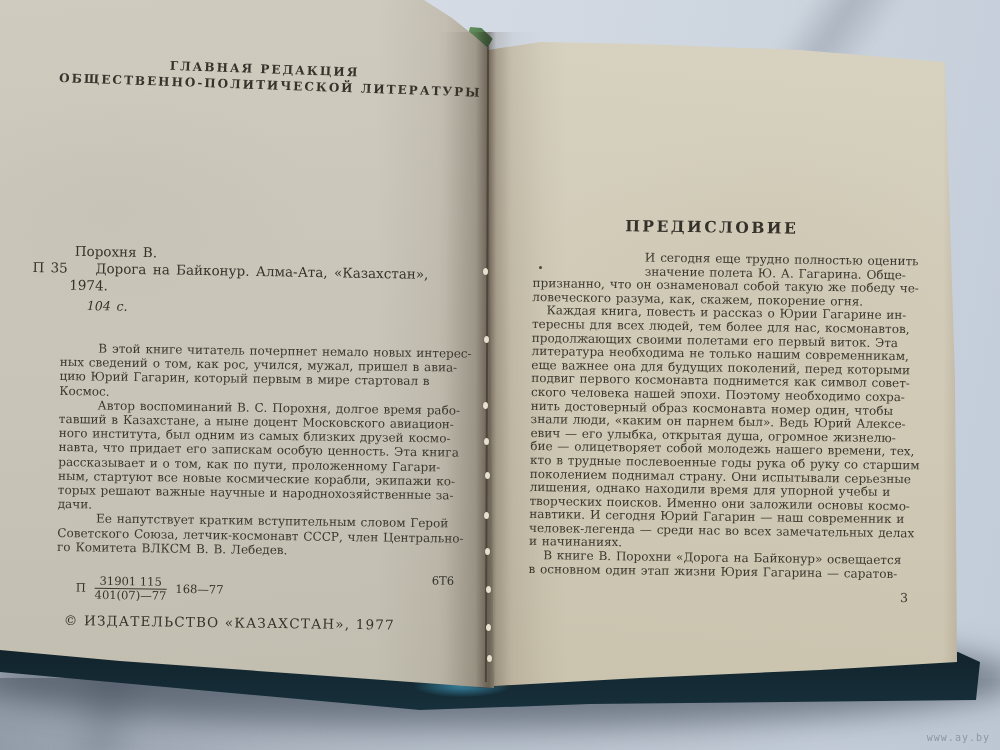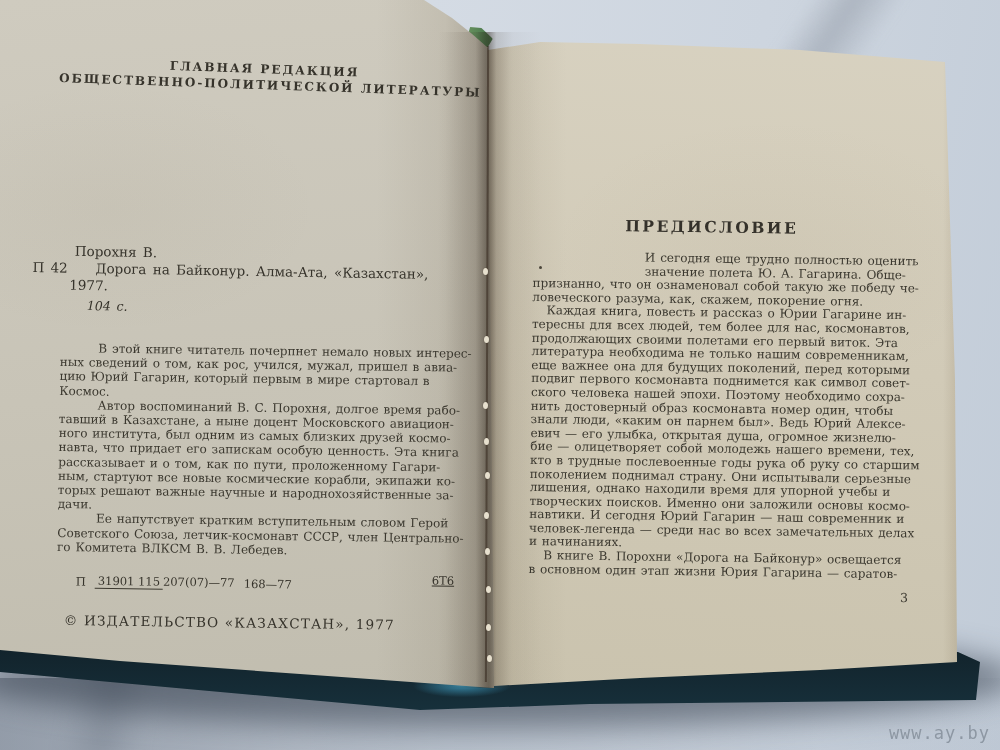--- a/index.html
+++ b/index.html
@@ -56,37 +56,37 @@
   .b-author{left:45px;top:2px;}
   .b-code{left:3px;top:19px;}
   .b-title{left:66px;top:19px;}
   .b-year{left:40px;top:36px;}
   .b-pages{left:58px;top:57px;font-size:12.5px;font-style:italic;}
   .lp-anno{left:60px;top:341px;width:400px;font-size:12px;line-height:14.2px;word-spacing:1px;
     transform:rotate(.8deg);transform-origin:left top;}
   .lp-anno div{white-space:pre;margin:0;}
   .lp-catalog{left:38px;top:566px;width:436px;font-size:11.5px;color:#36332b;
     transform:rotate(.8deg);transform-origin:left top;}
-  .udc{position:absolute;left:394px;top:2px;white-space:pre;text-decoration:underline;}
+  .udc{position:absolute;left:394px;top:2px;white-space:pre;}
   .cat-row{display:flex;align-items:center;gap:9px;margin-top:8px;padding-left:38px;}
-  .frac{display:inline-flex;flex-direction:row;text-align:center;line-height:12.5px;}
+  .frac{display:inline-flex;flex-direction:column;text-align:center;line-height:12.5px;}
   .frac .num{border-bottom:1.3px solid #3b382f;padding:0 3px;white-space:pre;}
   .frac .den{white-space:pre;}
   .lp-copy{left:64px;top:612px;font-size:13.5px;letter-spacing:1.2px;color:#36332b;white-space:pre;
     transform:rotate(.8deg);transform-origin:left top;}
   .rp-title{left:537px;top:215px;width:350px;text-align:center;font-size:15.5px;font-weight:bold;
     letter-spacing:2.5px;color:#34312a;transform:rotate(.8deg);transform-origin:left top;}
   .rp-body{left:533px;top:250px;width:414px;font-size:12px;line-height:13.6px;word-spacing:1px;
     transform:rotate(.8deg);transform-origin:left top;}
   .rp-body .rp-p{white-space:pre;margin:0;}
   .indent-float{float:left;width:112px;height:26px;}
   .rp-pageno{left:893px;top:590px;width:22px;text-align:center;font-size:12.5px;transform:rotate(.8deg);}
   .speck{position:absolute;border-radius:50%;background:#4a453a;}
   .watermark{position:absolute;right:10px;bottom:7px;font-family:"DejaVu Sans Mono","Liberation Mono",monospace;
-    font-size:17px;letter-spacing:1px;color:#8d97a3;}
+    font-size:10px;letter-spacing:1px;color:#8d97a3;}
 </style>
 </head>
 <body>
 
 <div class="scene">
 
   <div class="vein vein-tr"></div>
   <div class="vein vein-bl"></div>
   <div class="floor-shade"></div>
   <div class="book-shadow"></div>
@@ -108,23 +108,23 @@
   <span class="stitch" style="left:485px;top:548px"></span>
   <span class="stitch" style="left:486px;top:586px"></span>
   <span class="stitch" style="left:486px;top:624px"></span>
   <span class="stitch" style="left:487px;top:655px"></span>
 
   <div class="txt lp-header">ГЛАВНАЯ РЕДАКЦИЯ
 ОБЩЕСТВЕННО-ПОЛИТИЧЕСКОЙ ЛИТЕРАТУРЫ</div>
 
   <div class="txt lp-biblio">
     <span class="b-author">Порохня В.</span>
-    <span class="b-code">П 42</span>
+    <span class="b-code">П 35</span>
     <span class="b-title">Дорога на Байконур. Алма-Ата, «Казахстан»,</span>
-    <span class="b-year">1977.</span>
+    <span class="b-year">1974.</span>
     <span class="b-pages">104 с.</span>
   </div>
 
   <div class="txt lp-anno">
       <div>        В этой книге читатель почерпнет немало новых интерес-
 ных сведений о том, как рос, учился, мужал, пришел в авиа-
 цию Юрий Гагарин, который первым в мире стартовал в
 Космос.</div>
       <div>        Автор воспоминаний В. С. Порохня, долгое время рабо-
 тавший в Казахстане, а ныне доцент Московского авиацион-
@@ -138,21 +138,21 @@
 Советского Союза, летчик-космонавт СССР, член Центрально-
 го Комитета ВЛКСМ В. В. Лебедев.</div>
     </div>
 
   <div class="txt lp-catalog">
     <span class="udc">6Т6</span>
     <div class="cat-row">
       <span>П</span>
       <span class="frac">
         <span class="num">31901 115</span>
-        <span class="den">207(07)—77</span>
+        <span class="den">401(07)—77</span>
       </span>
       <span>168—77</span>
     </div>
   </div>
 
   <div class="txt lp-copy">© ИЗДАТЕЛЬСТВО «КАЗАХСТАН», 1977</div>
 
   <div class="txt rp-title">ПРЕДИСЛОВИЕ</div>
 
   <div class="txt rp-body">

